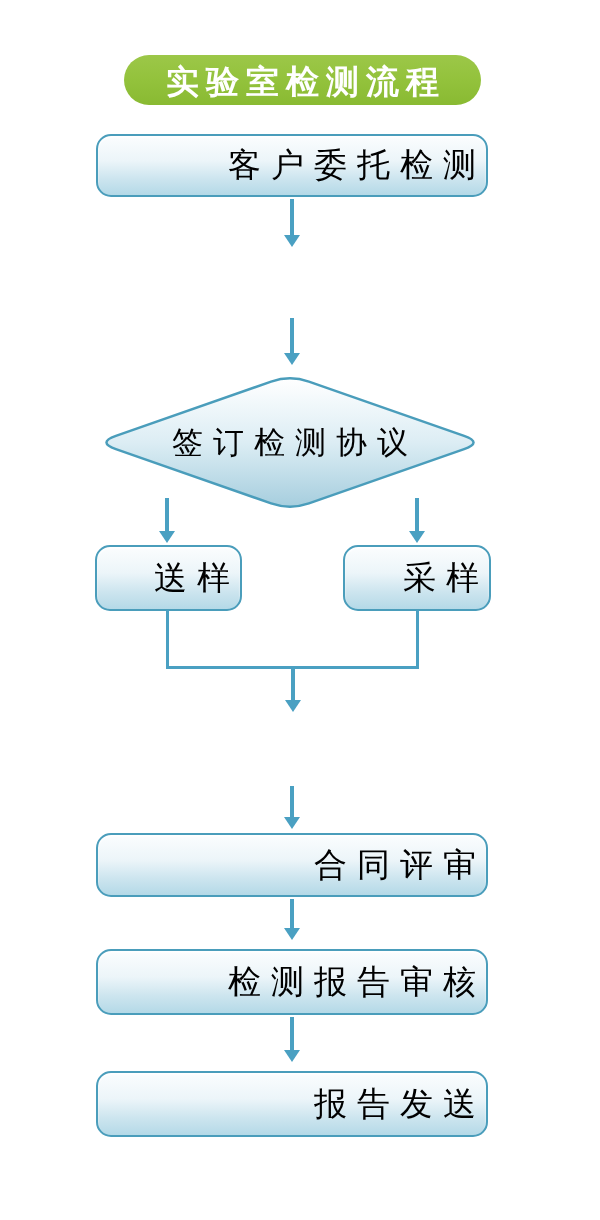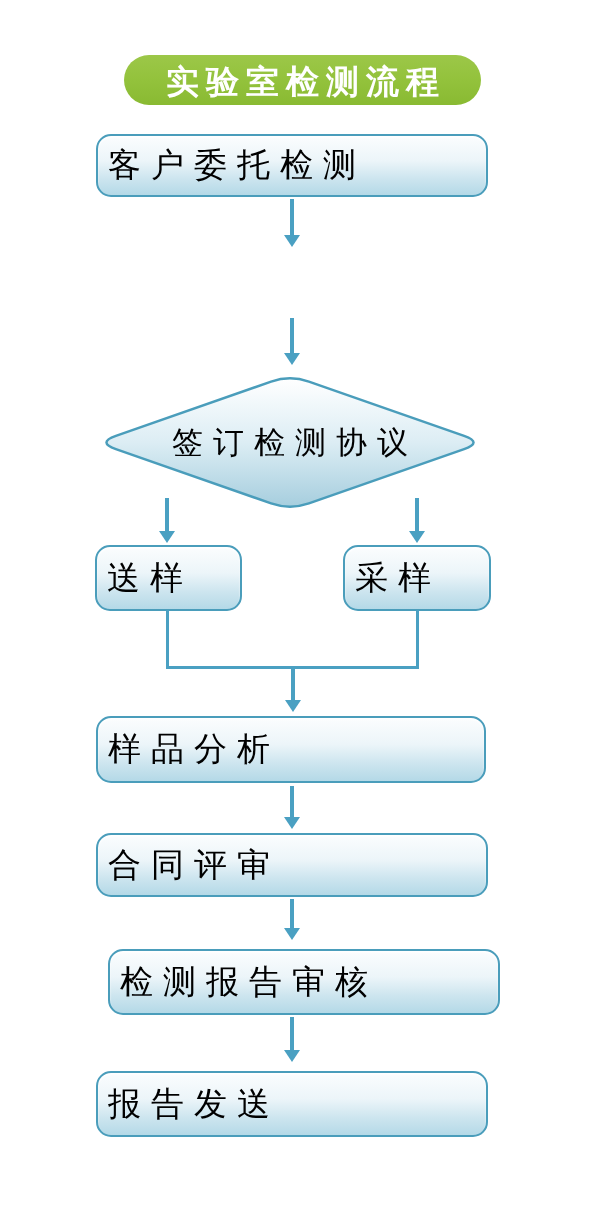--- a/index.html
+++ b/index.html
@@ -39,34 +39,34 @@
 
   
   .node {
     position: absolute;
     box-sizing: border-box;
     border: 2.5px solid #4a9dbb;
     border-radius: 15px;
     background: linear-gradient(180deg, #fbfdfe 0%, #ecf5f9 42%, #cde5ef 72%, #b4d9e7 100%);
     display: flex;
     align-items: center;
-    justify-content: flex-start;
+    justify-content: flex-end;
     color: #000000;
     font-size: 33px;
     letter-spacing: 10px;
     padding-left: 10px;
     box-shadow: inset 0 2px 2px rgba(255,255,255,0.9);
   }
   .node1 { left: 96px;  top: 134px;  width: 392px; height: 63px; }
   .node2 { left: 96px;  top: 252px;  width: 392px; height: 64px; }
   .nodeL { left: 95px;  top: 545px;  width: 147px; height: 66px; }
   .nodeR { left: 343px; top: 545px;  width: 148px; height: 66px; }
   .node3 { left: 96px;  top: 716px;  width: 390px; height: 67px; }
   .node4 { left: 96px;  top: 833px;  width: 392px; height: 64px; }
-  .node5 { left: 96px;  top: 949px;  width: 392px; height: 66px; margin-left: 12px; }
+  .node5 { left: 96px;  top: 949px;  width: 392px; height: 66px; }
   .node6 { left: 96px;  top: 1071px; width: 392px; height: 66px; font-family: Liberation Serif, serif; }
 
   
   .diamond-wrap {
     position: absolute;
     left: 93px;
     top: 371px;
     width: 394px;
     height: 143px;
   }
@@ -170,23 +170,20 @@
   </div>
   <div class="node nodeR">
     <span>采样</span>
   </div>
 
   <div class="line lineL"></div>
   <div class="line lineR"></div>
   <div class="line lineH"></div>
   <div class="arrow aC"></div>
 
-  <div class="node node3">
-    <span>样品分析</span>
-  </div>
   <div class="arrow a3"></div>
 
   <div class="node node4">
     <span>合同评审</span>
   </div>
   <div class="arrow a4"></div>
 
   <div class="node node5">
     <span>检测报告审核</span>
   </div>

